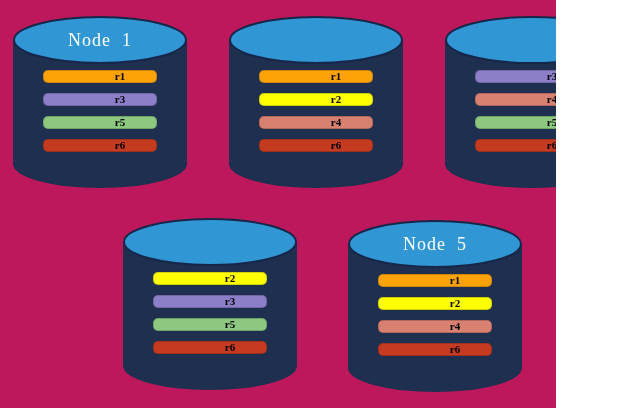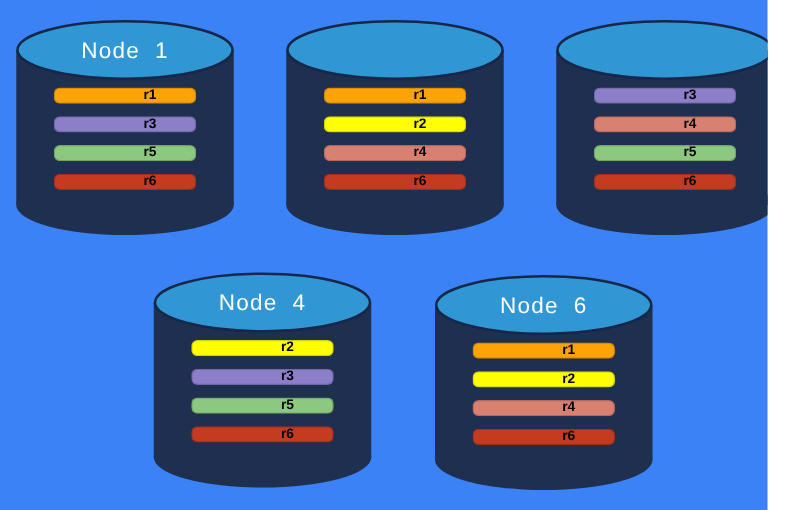--- a/index.html
+++ b/index.html
@@ -1,18 +1,18 @@
 <!DOCTYPE html>
 <html><head>
 <meta charset="utf-8">
 <style>
   html,body{margin:0;padding:0;background:#ffffff;}
   .stage{
-    position:relative;width:614px;height:408px;background:#3b82f6;overflow:hidden;
-    font-family:Liberation Sans, sans-serif;
+    position:relative;width:556px;height:408px;background:#be185d;overflow:hidden;
+    font-family:Liberation Serif, serif;
   }
   .node{position:absolute;width:176px;height:176px;}
   .node svg{position:absolute;left:0;top:0;width:176px;height:176px;}
   .node-title{
     position:absolute;left:0;top:12px;width:100%;height:28px;line-height:28px;
     text-align:center;font-size:18px;font-weight:400;letter-spacing:1px;
     white-space:pre;color:#fff;
   }
   .bars{
     position:absolute;left:31px;top:56px;width:114px;
@@ -103,21 +103,20 @@
         </div>
     </div>
   </div>
 
   <div class="node n4">
     <svg viewBox="0 0 176 176">
       <ellipse cx="88" cy="150" rx="87" ry="24" fill="#1E2F50"></ellipse>
       <rect x="1" y="26" width="174" height="124" fill="#1E2F50"></rect>
       <ellipse class="cyl-top" cx="88" cy="26" rx="86" ry="23" fill="#3097D4"></ellipse>
     </svg>
-    <div class="node-title">Node  4</div>
     <div class="bars">
       <div class="bar" style="background-color: rgb(255, 255, 0);">
           <span>r2</span>
         </div>
       <div class="bar" style="background-color: rgb(140, 126, 200);">
           <span>r3</span>
         </div>
       <div class="bar" style="background-color: rgb(140, 200, 127);">
           <span>r5</span>
         </div>
@@ -126,21 +125,21 @@
         </div>
     </div>
   </div>
 
   <div class="node n5">
     <svg viewBox="0 0 176 176">
       <ellipse cx="88" cy="150" rx="87" ry="24" fill="#1E2F50"></ellipse>
       <rect x="1" y="26" width="174" height="124" fill="#1E2F50"></rect>
       <ellipse class="cyl-top" cx="88" cy="26" rx="86" ry="23" fill="#3097D4"></ellipse>
     </svg>
-    <div class="node-title">Node  6</div>
+    <div class="node-title">Node  5</div>
     <div class="bars">
       <div class="bar" style="background-color: rgb(253, 163, 7);">
           <span>r1</span>
         </div>
       <div class="bar" style="background-color: rgb(255, 255, 0);">
           <span>r2</span>
         </div>
       <div class="bar" style="background-color: rgb(217, 129, 112);">
           <span>r4</span>
         </div>

